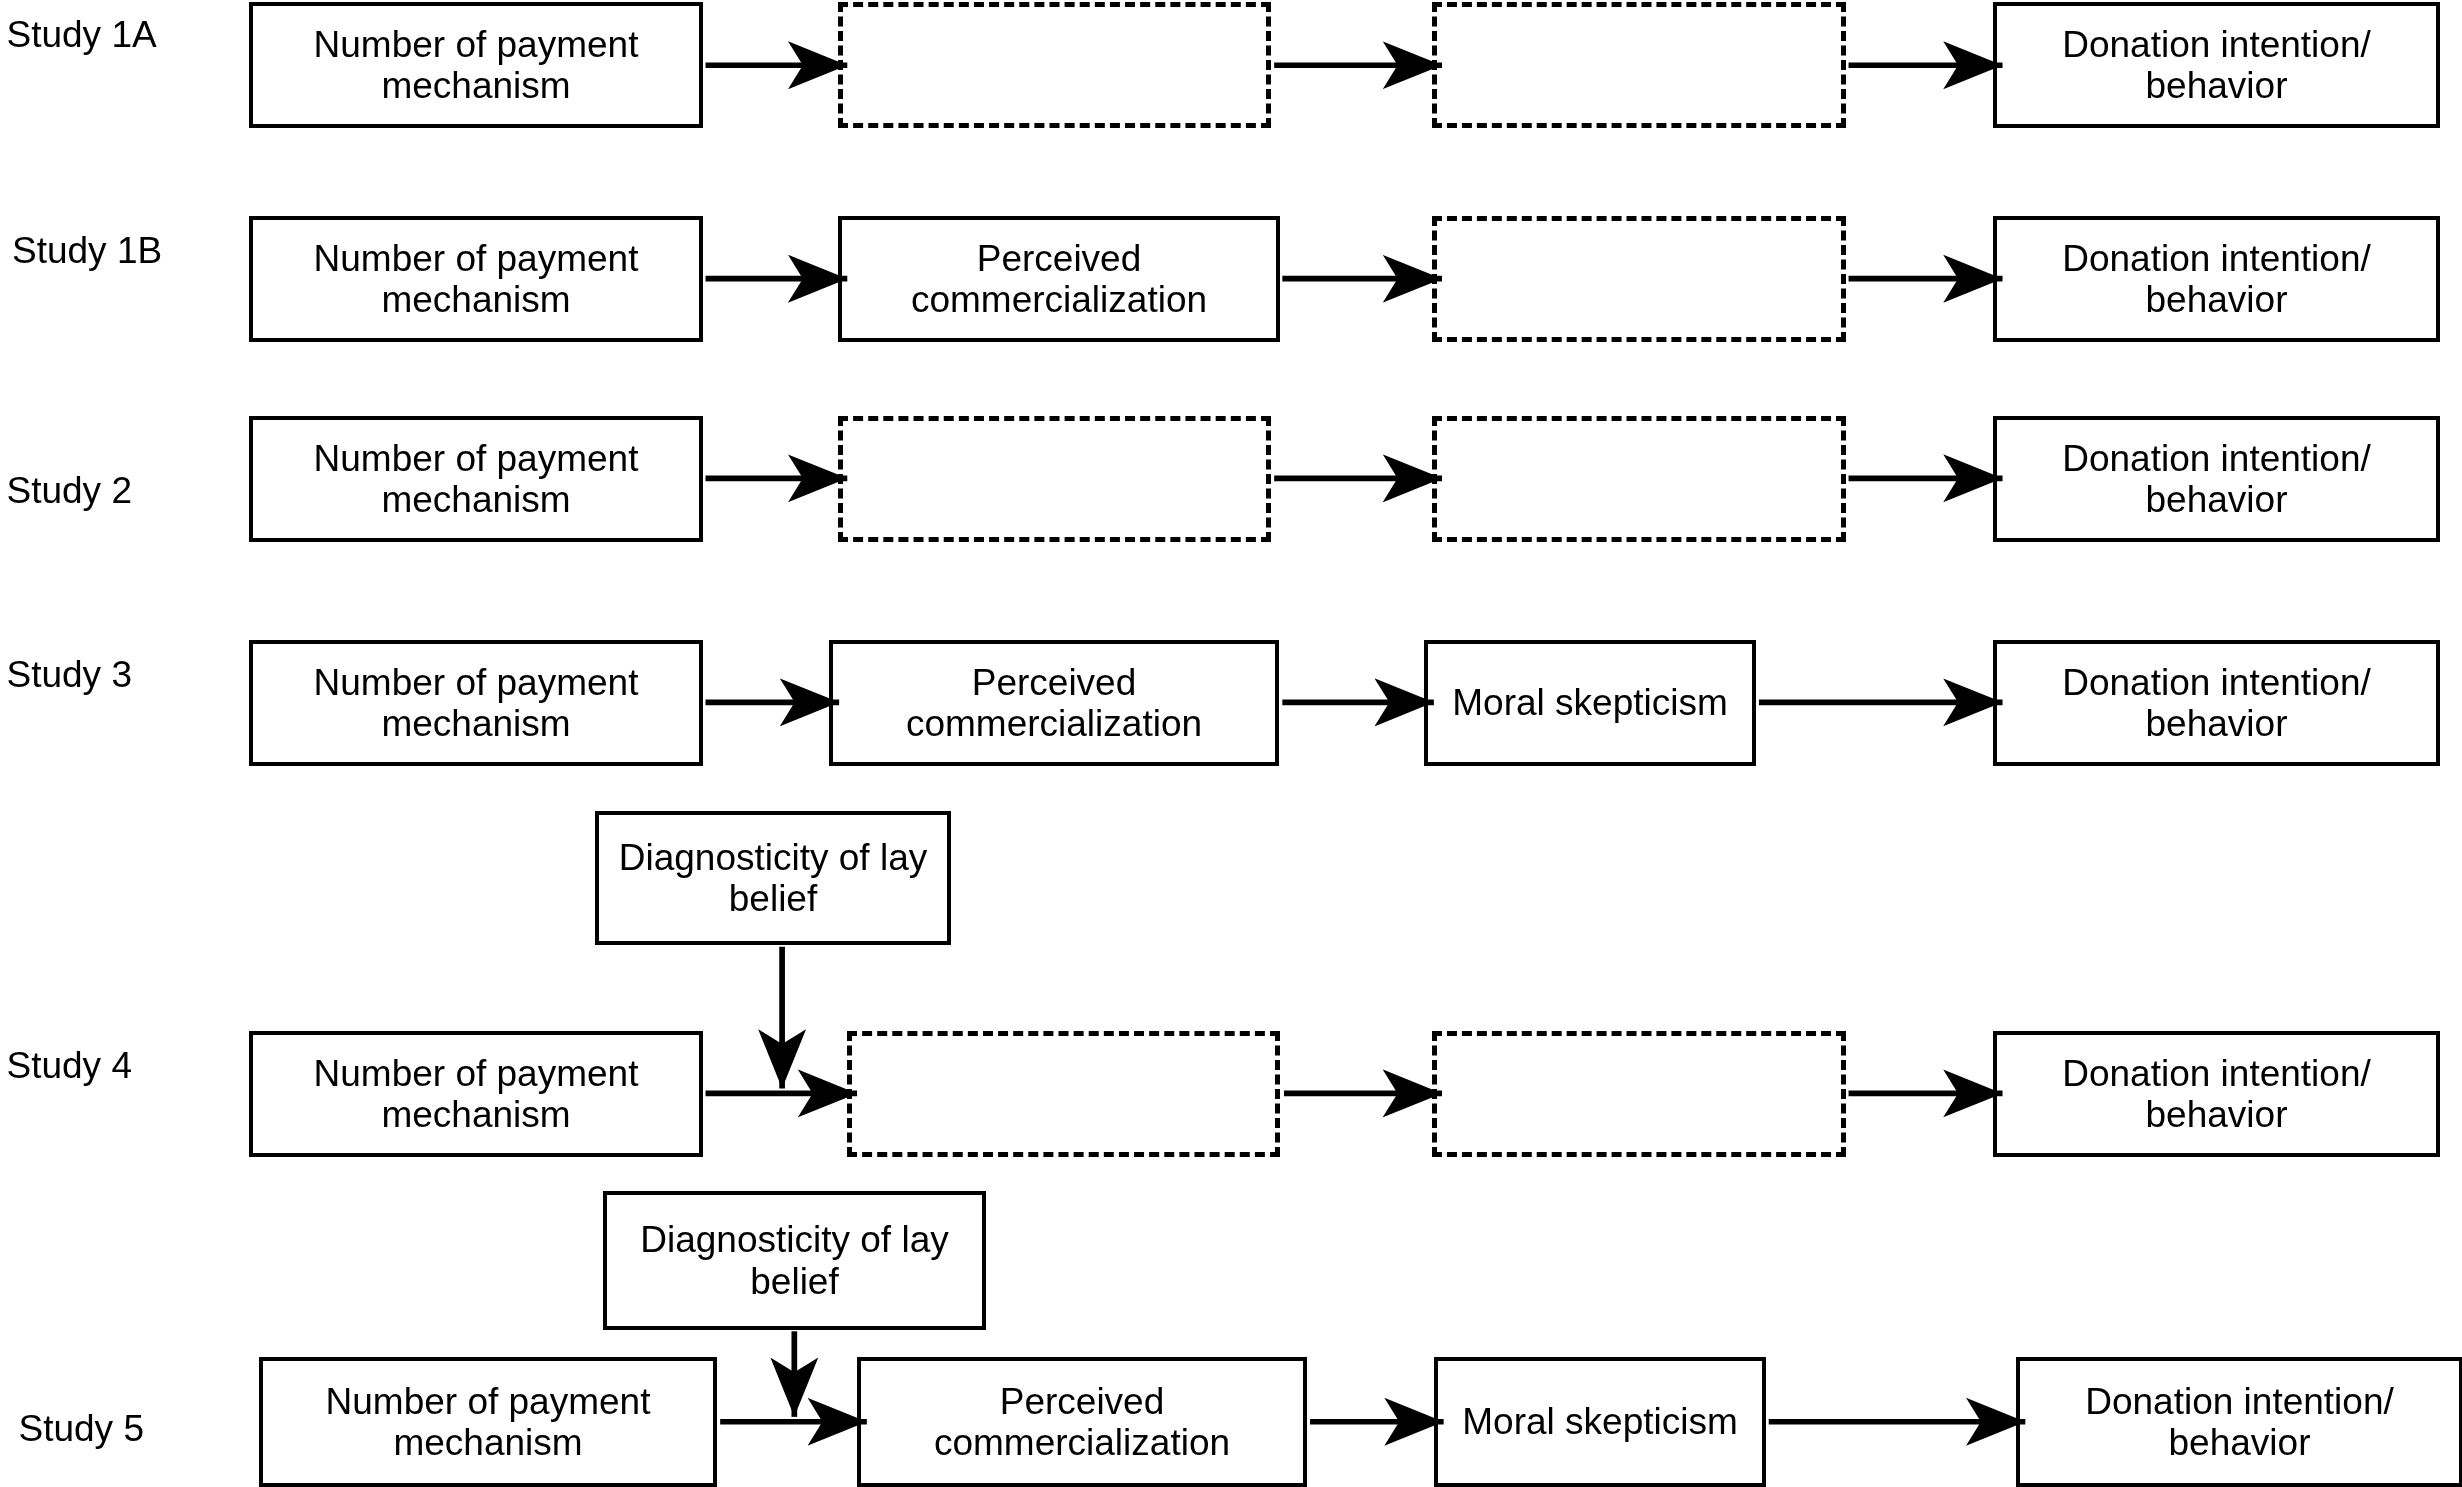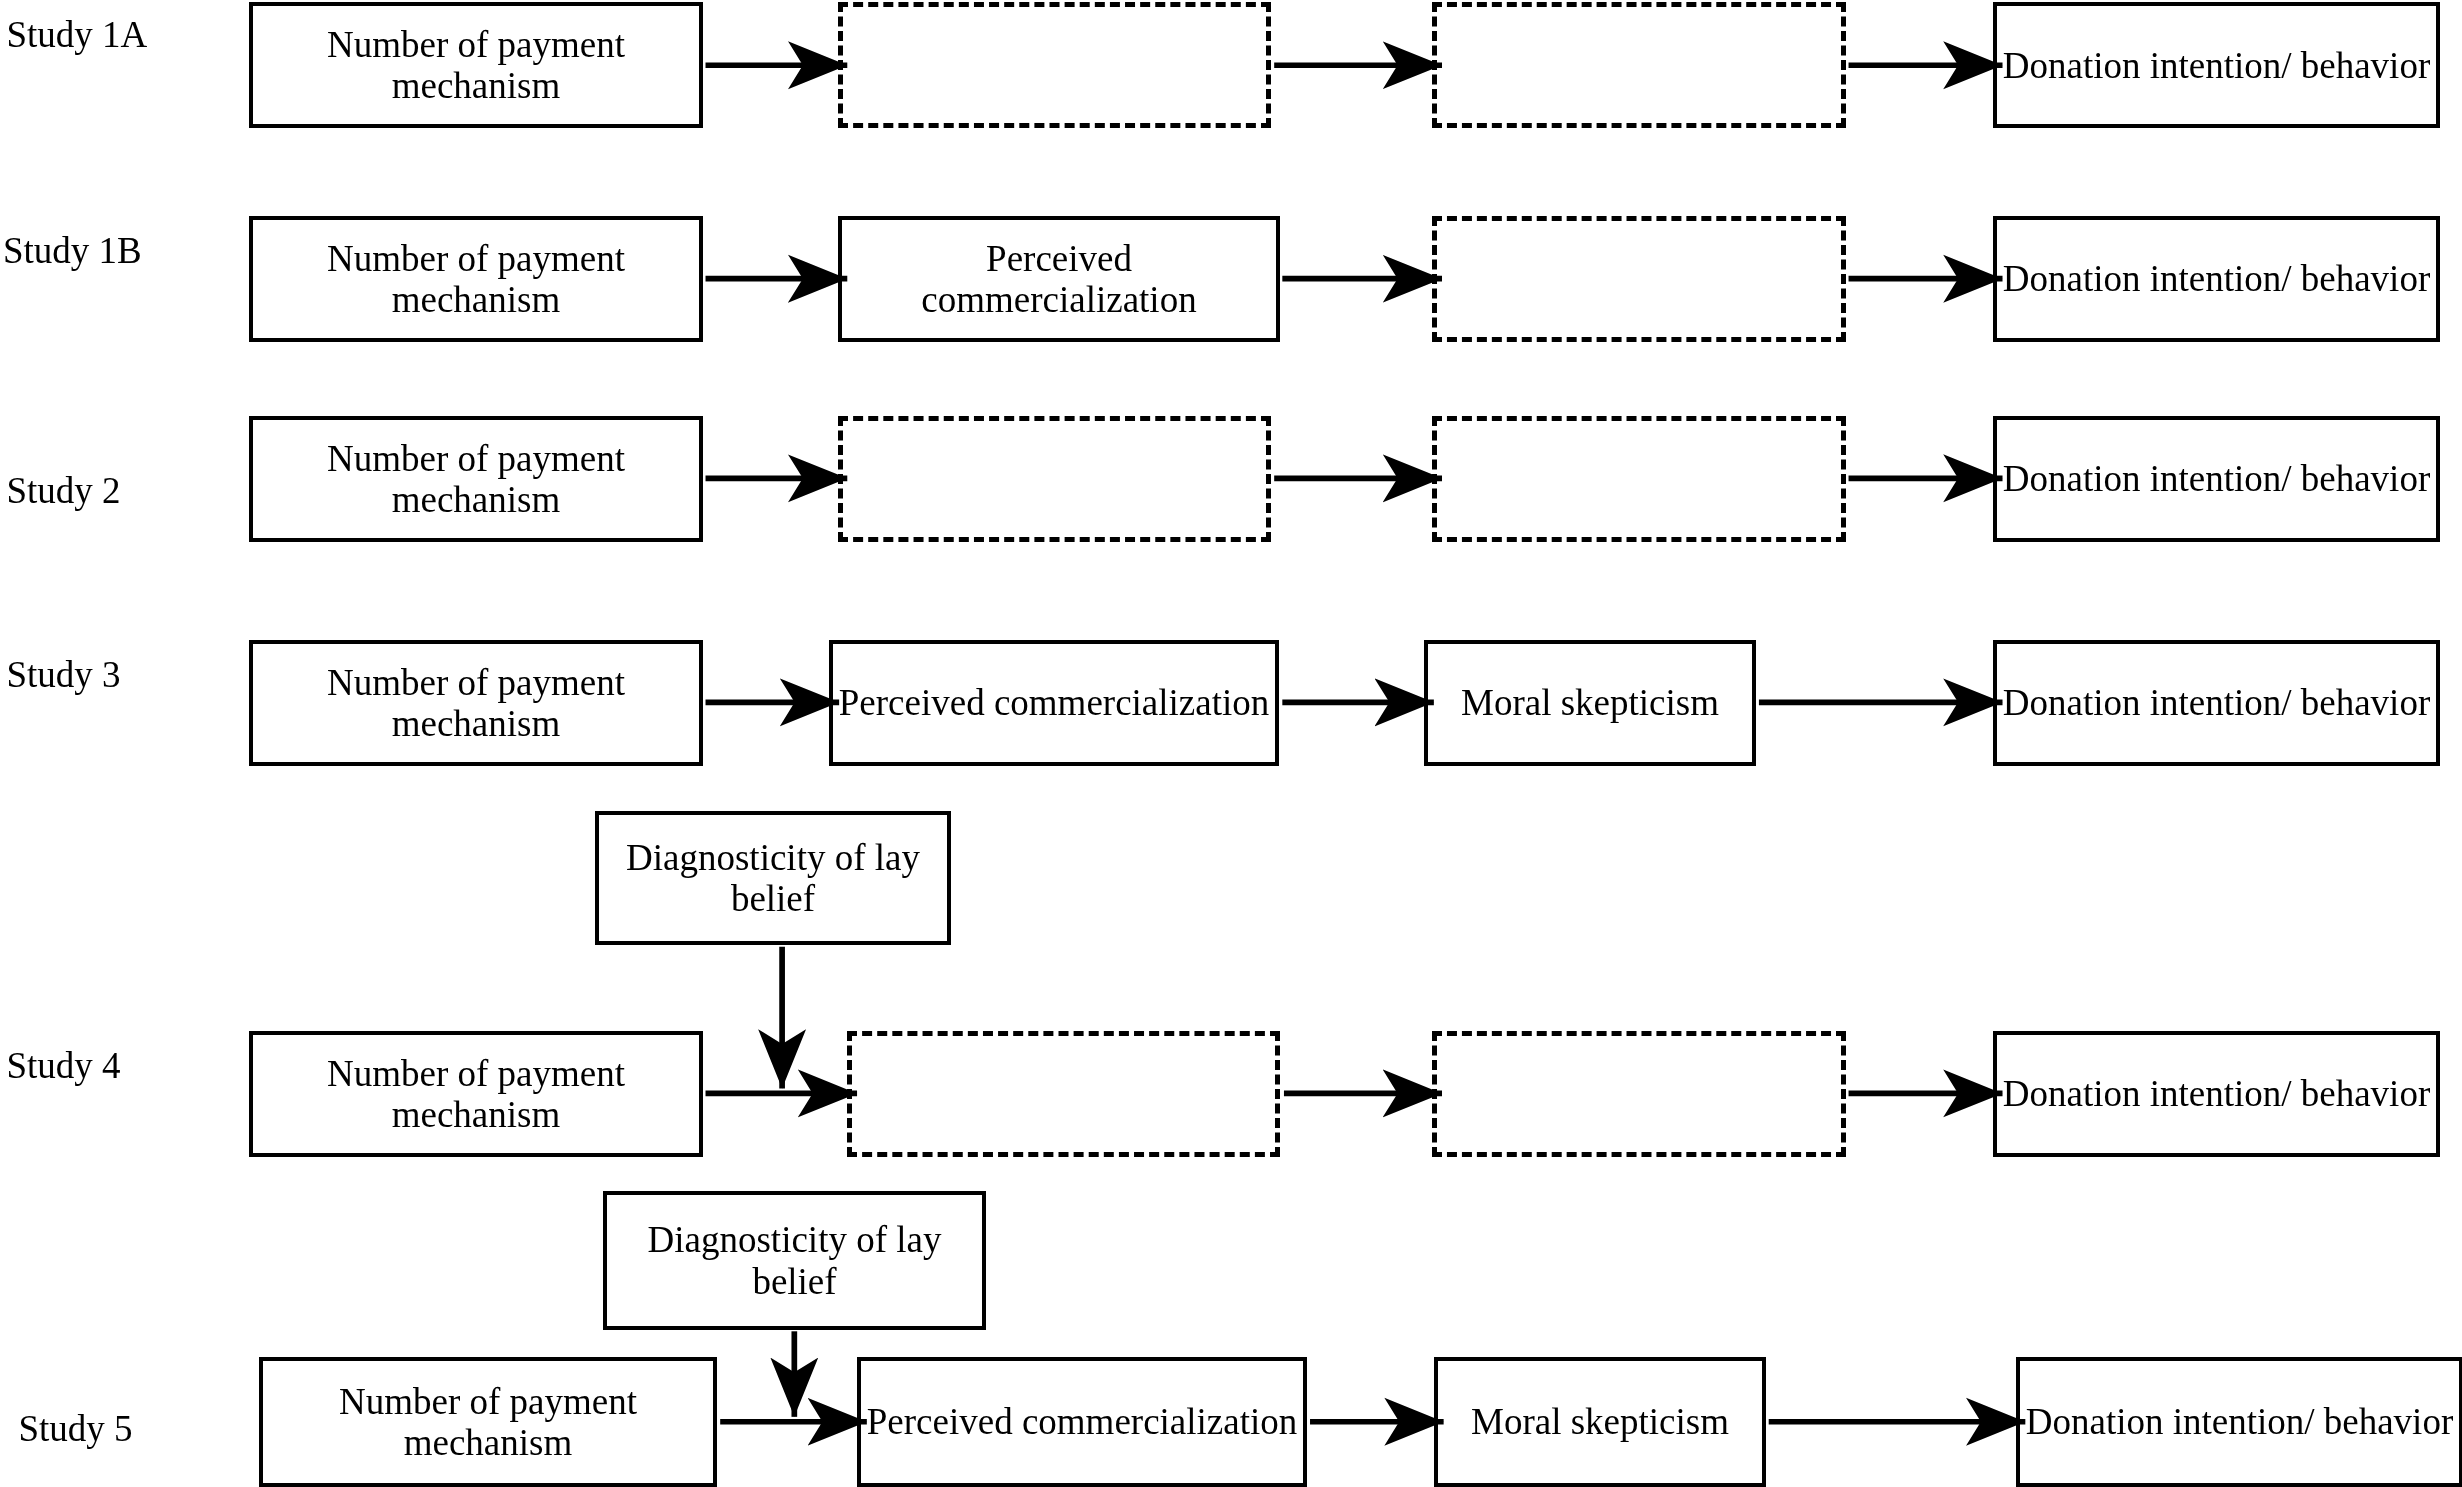--- a/index.html
+++ b/index.html
@@ -6,21 +6,21 @@
   html, body {
     margin: 0;
     padding: 0;
     background: #ffffff;
   }
   #canvas {
     position: relative;
     width: 2462px;
     height: 1487px;
     background: #ffffff;
-    font-family: Liberation Serif, serif;
+    font-family: Liberation Sans, sans-serif;
     overflow: hidden;
   }
 
   
   .study-label {
     position: absolute;
     font-size: 37px;
     line-height: 1.05;
     color: #000000;
     white-space: nowrap;
@@ -75,21 +75,21 @@
   <div class="node dashed" style="left:838px; top:2.4px; width:433px; height:126px;">
     <span class="label"></span>
   </div>
   <div class="node dashed" style="left:1432px; top:2.4px; width:414px; height:126px;">
     <span class="label"></span>
   </div>
   <div class="node solid" style="left:1993px; top:2.4px; width:447px; height:126px;">
     <span class="label">Donation intention/ behavior</span>
   </div>
 
-  <div class="study-label" style="left:3px; top:232px;">Study 1B</div>
+  <div class="study-label" style="left:12px; top:232px;">Study 1B</div>
 
   <div class="node solid" style="left:249px; top:216px; width:454px; height:126px;">
     <span class="label">Number of payment mechanism</span>
   </div>
   <div class="node solid" style="left:838px; top:216px; width:442px; height:126px;">
     <span class="label">Perceived commercialization</span>
   </div>
   <div class="node dashed" style="left:1432px; top:216px; width:414px; height:126px;">
     <span class="label"></span>
   </div>

